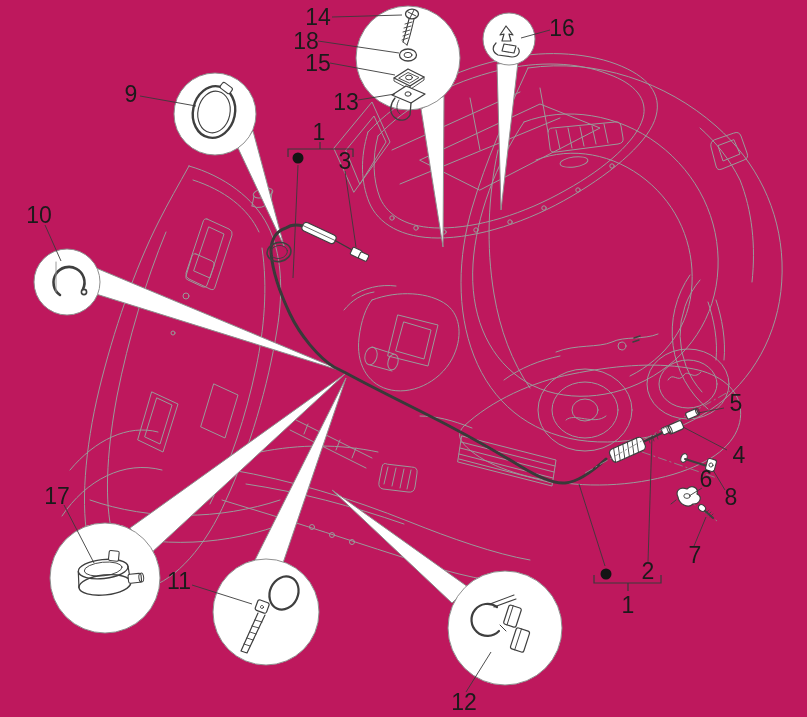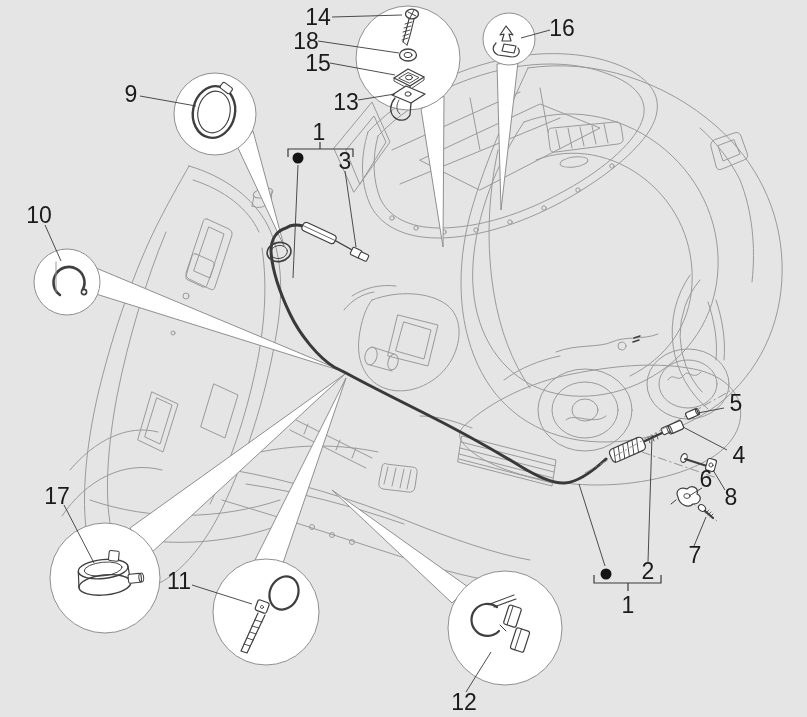--- a/index.html
+++ b/index.html
@@ -1,16 +1,16 @@
 <!DOCTYPE html>
 <html><head>
 <meta charset="utf-8">
 <style>
   html,body{margin:0;padding:0;background:#fff;}
-  .stage{position:relative;width:807px;height:717px;background:#e5e5e5;overflow:hidden;
+  .stage{position:relative;width:807px;height:717px;background:#be185d;overflow:hidden;
          font-family:"Liberation Sans", sans-serif;}
   svg{display:block;}
   .art    {stroke:#9a9a9a;fill:none;stroke-width:1;stroke-linecap:round;stroke-linejoin:round;}
   .cable  {stroke:#3a3a3a;fill:none;stroke-linecap:round;}
   .dark   {stroke:#3f3f3f;fill:none;stroke-linecap:round;stroke-linejoin:round;}
   .darkf  {stroke:#3f3f3f;fill:#ffffff;stroke-linejoin:round;}
   .balloon{stroke:#8f8f8f;fill:#ffffff;stroke-width:1;}
   .leader {stroke:#3a3a3a;stroke-width:0.9;fill:none;}
   .bracket{stroke:#3a3a3a;stroke-width:1.2;fill:none;}
   .dashdot{stroke:#8a8a8a;stroke-width:0.9;fill:none;stroke-dasharray:9 3 2 3;}

